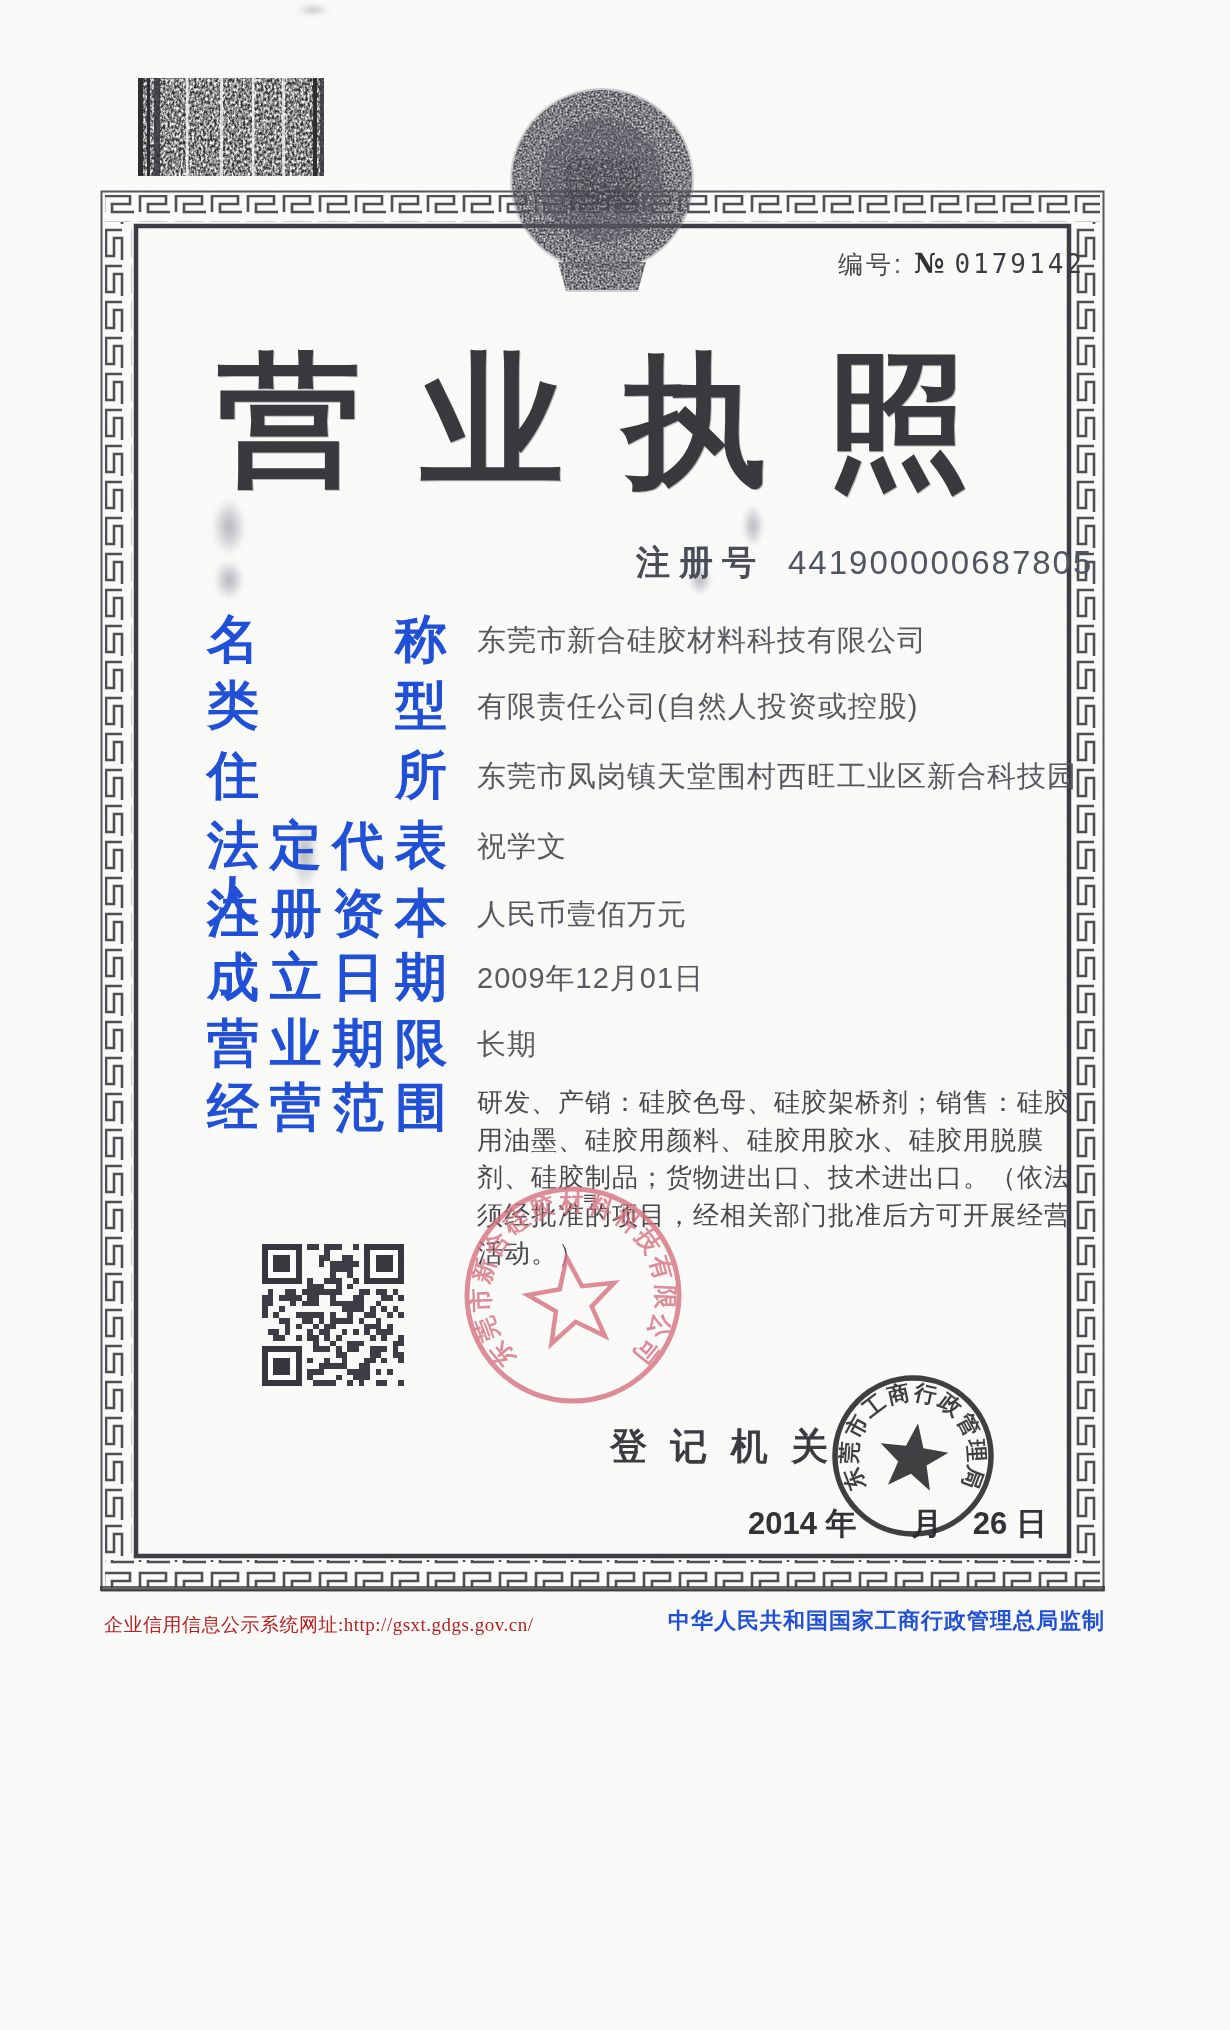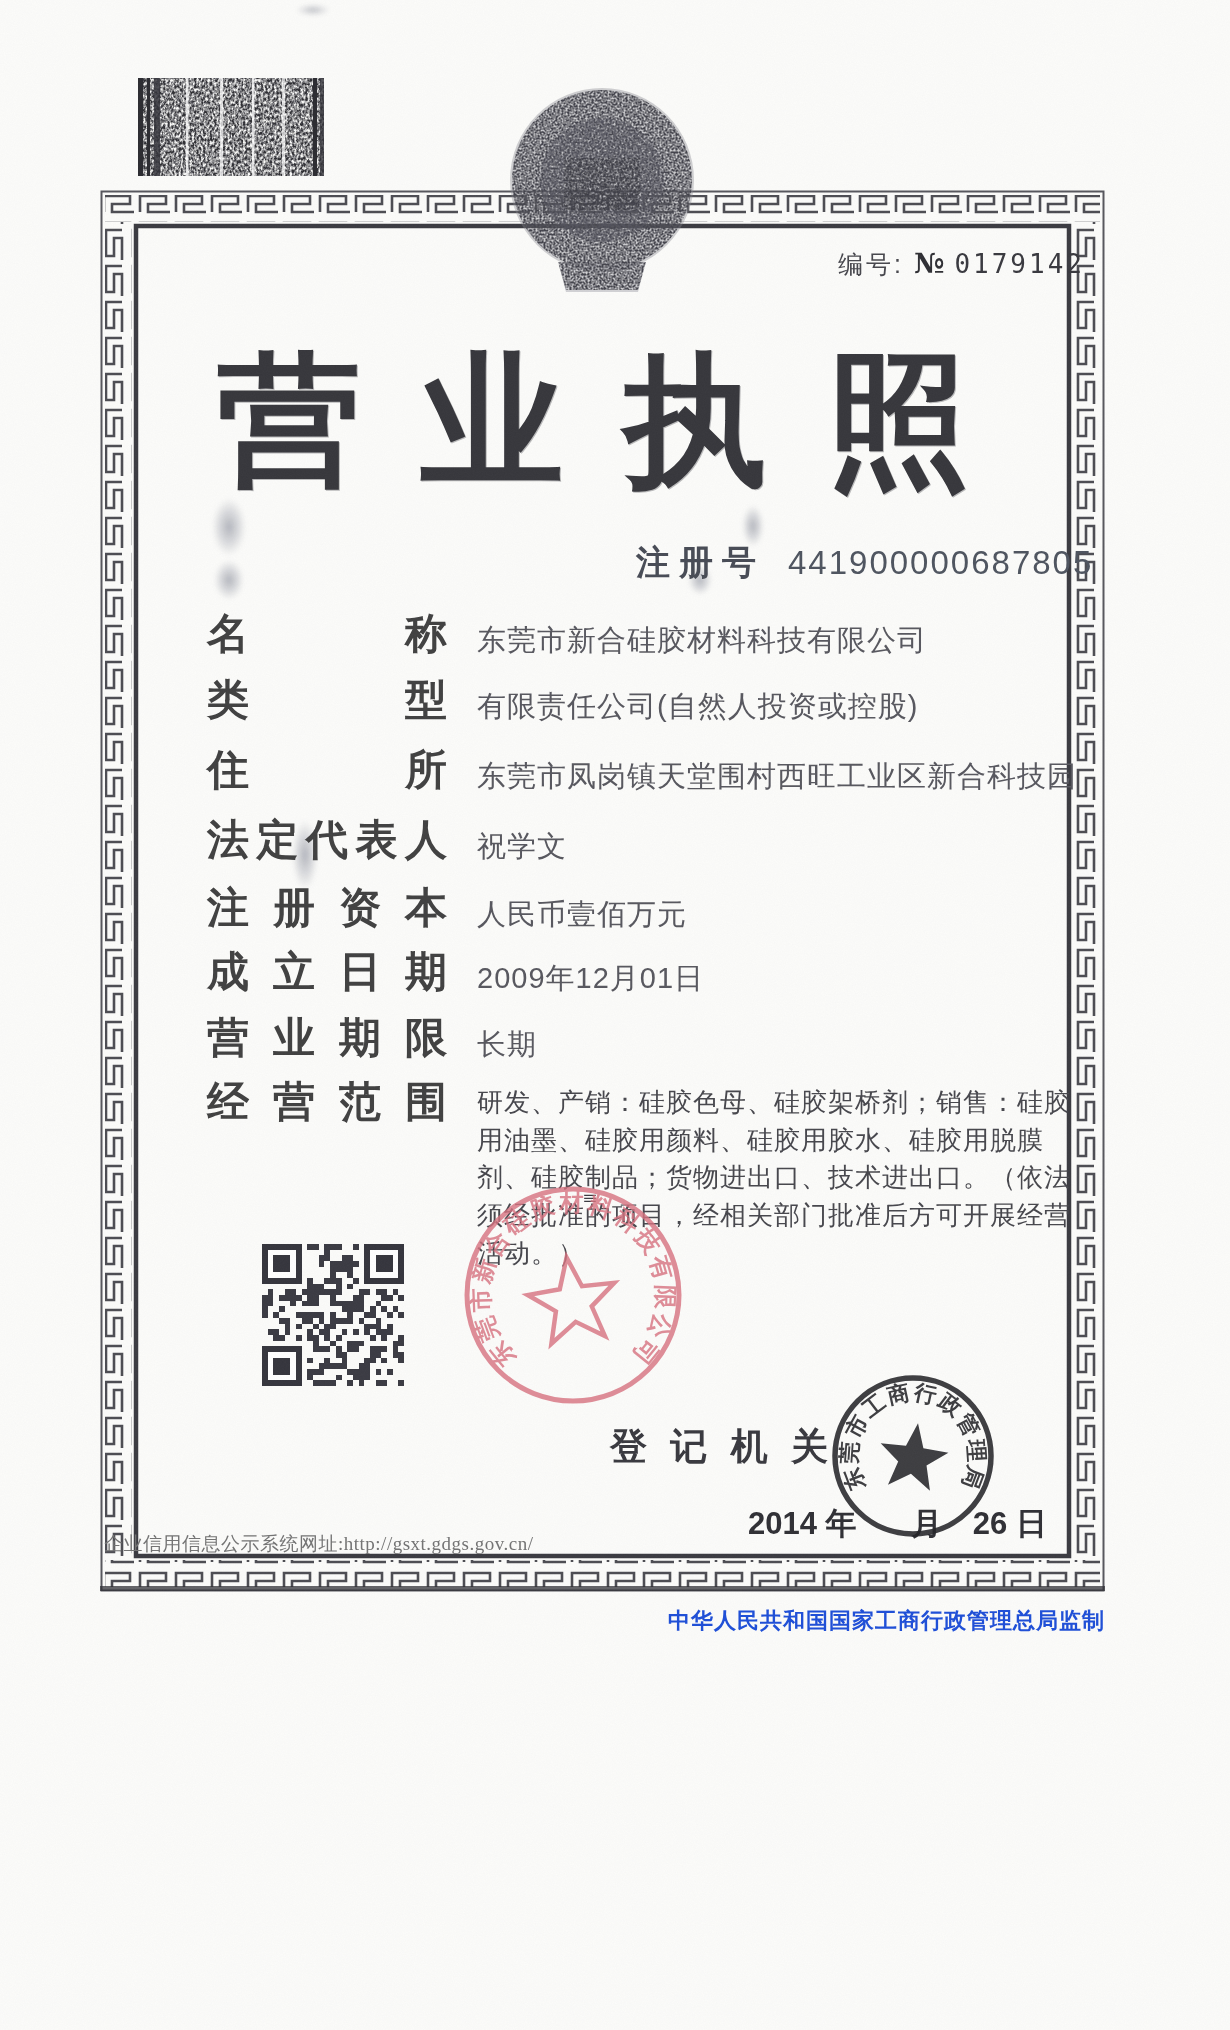--- a/index.html
+++ b/index.html
@@ -23,39 +23,39 @@
     position:absolute;left:100px;top:326px;width:1005px;text-align:center;
     font-size:143px;font-weight:700;letter-spacing:60px;padding-left:42px;box-sizing:border-box;
     color:#36363b;text-shadow:1px 1px 0 rgba(60,60,66,.35);z-index:2;
   }
   .regno{position:absolute;left:618px;top:540px;display:flex;align-items:baseline;z-index:2;}
   .regno-label{width:120px;font-size:34px;font-weight:700;color:#474b55;text-align:justify;text-align-last:justify;margin-left:18px;}
   .regno-value{margin-left:32px;font-size:33px;letter-spacing:2px;color:#4e545f;}
   
   .field-row{position:absolute;left:207px;display:flex;z-index:2;}
   .field-label{
-    width:240px;flex:0 0 240px;font-size:42px;font-weight:700;color:#404040;
+    width:240px;flex:0 0 240px;font-size:52px;font-weight:700;color:#1d4ed8;
     text-align:justify;text-align-last:justify;line-height:1.05;
   }
   .field-value{margin-left:30px;margin-top:9px;font-size:29px;color:#57575e;letter-spacing:1px;white-space:nowrap;}
   .field-value.scope{
     white-space:normal;width:600px;font-size:26px;line-height:1.45;margin-top:4px;color:#46464c;
   }
   .scope-mark{position:absolute;left:585px;top:1189px;font-size:17px;font-weight:700;color:#3a3a40;transform:scaleX(1.4);z-index:2;}
   
   .company-seal{position:absolute;left:441px;top:1163px;width:264px;height:264px;z-index:4;opacity:.8;}
   .authority-seal{position:absolute;left:818px;top:1361px;width:190px;height:190px;z-index:5;opacity:.88;}
   .registrar{position:absolute;left:610px;top:1422px;width:218px;font-size:37px;font-weight:600;color:#38383e;
     text-align:justify;text-align-last:justify;z-index:2;}
   .issue-date{position:absolute;left:748px;top:1503px;font-size:31px;font-weight:600;color:#2f2f34;z-index:2;white-space:nowrap;}
   .issue-date .y{margin-right:46px;}
   .issue-date .m{margin-right:22px;}
   
-  .footer-left{position:absolute;left:104px;top:1531px;font-family:"Liberation Serif",serif;
-    font-size:19px;color:#737373;letter-spacing:.5px;z-index:2;}
+  .footer-left{position:absolute;left:104px;top:1612px;font-family:"Liberation Serif",serif;
+    font-size:19px;color:#b91c1c;letter-spacing:.5px;z-index:2;}
   .footer-right{position:absolute;right:125px;top:1606px;font-family:"Liberation Serif",serif;
     font-size:22px;font-weight:700;color:#1d4ed8;letter-spacing:1px;z-index:2;}
   
   .smudge{position:absolute;border-radius:50%;filter:blur(2px);z-index:1;
     background:radial-gradient(closest-side,rgba(90,95,115,.45),rgba(90,95,115,0));}
   .noise{position:absolute;left:0;top:0;width:1230px;height:2030px;z-index:9;opacity:.35;pointer-events:none;}
 </style>
 </head>
 <body>
 

